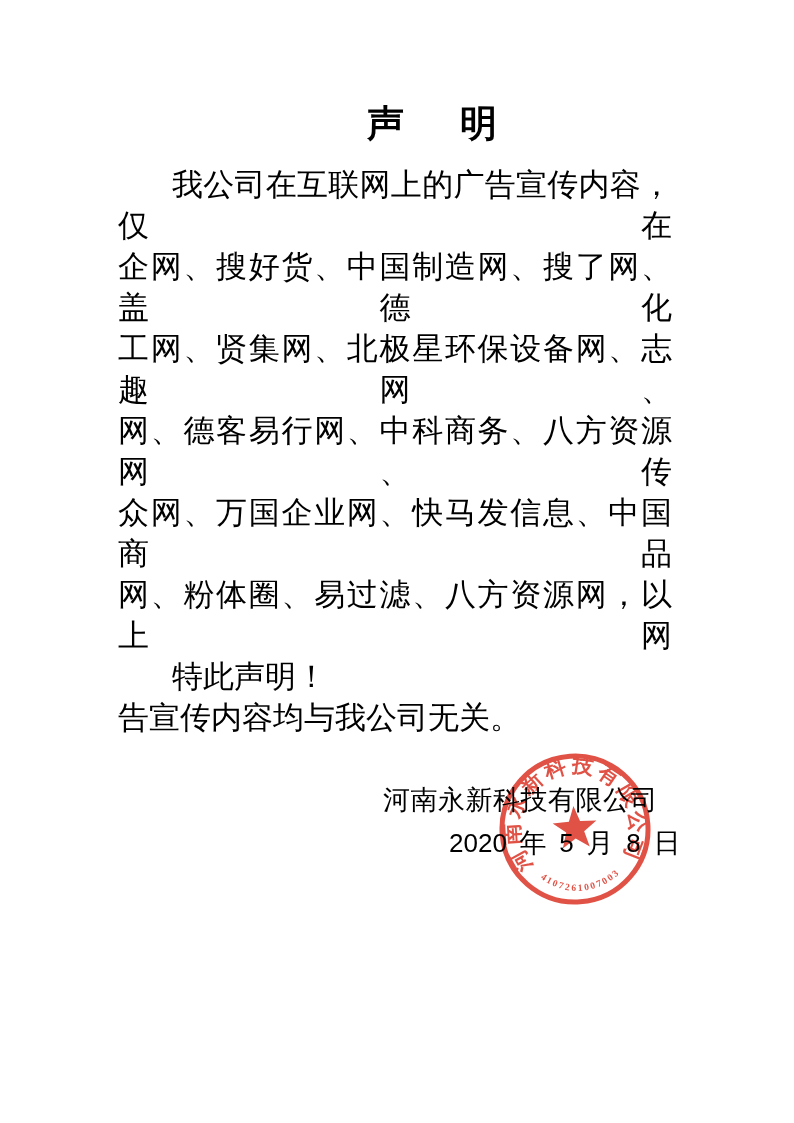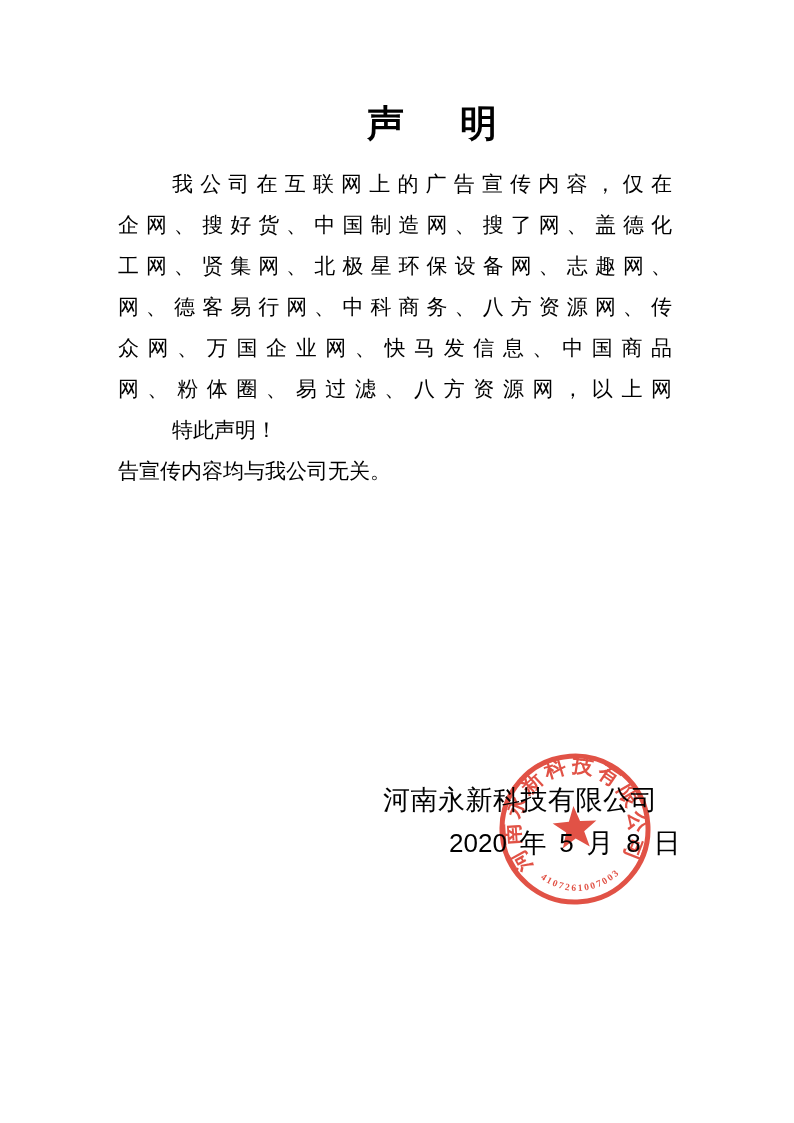--- a/index.html
+++ b/index.html
@@ -27,21 +27,21 @@
     line-height: 1.1;
     font-weight: bold;
     letter-spacing: 0;
   }
   
   .doc-body {
     position: absolute;
     left: 118px;
     top: 164px;
     width: 554px;
-    font-size: 21px;
+    font-size: 31px;
     line-height: 41px;
     letter-spacing: 0;
   }
   .body-line {
     width: 100%;
     white-space: normal;
   }
   .body-line.jfull {
     text-align: justify;
     text-align-last: justify;

